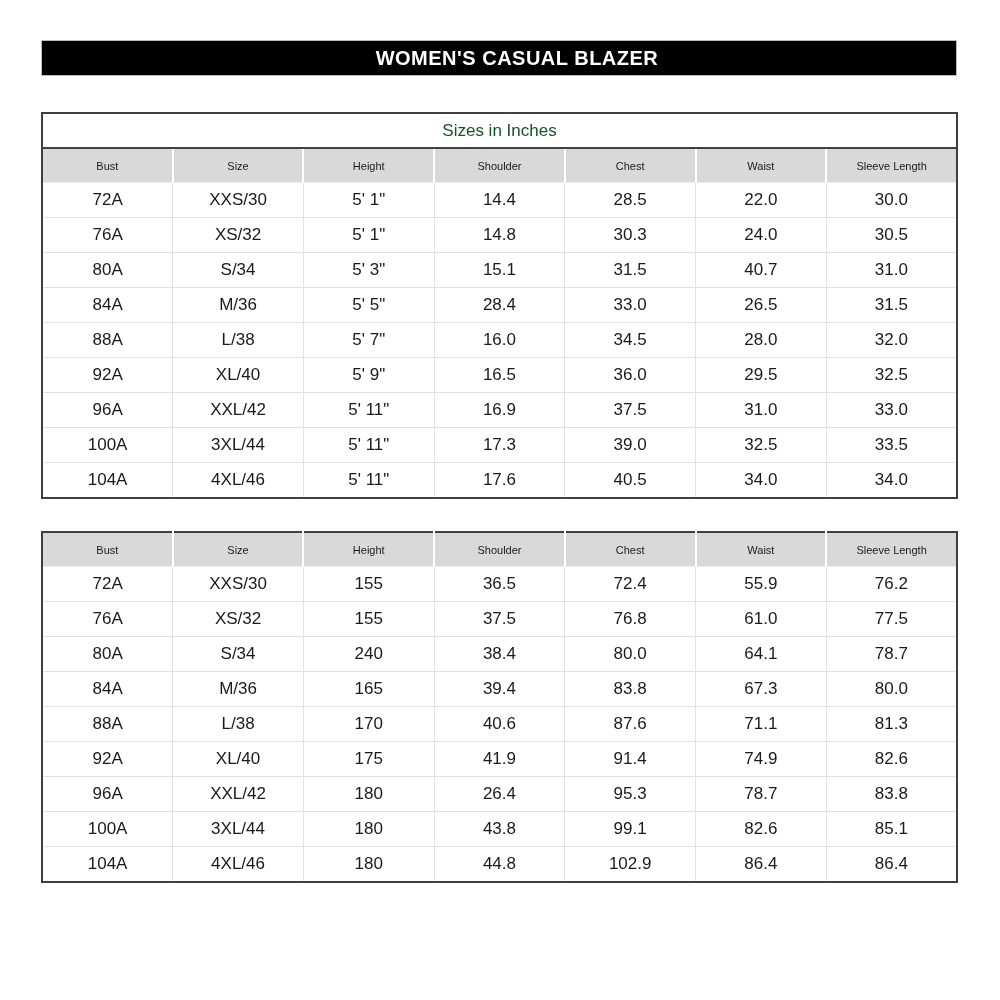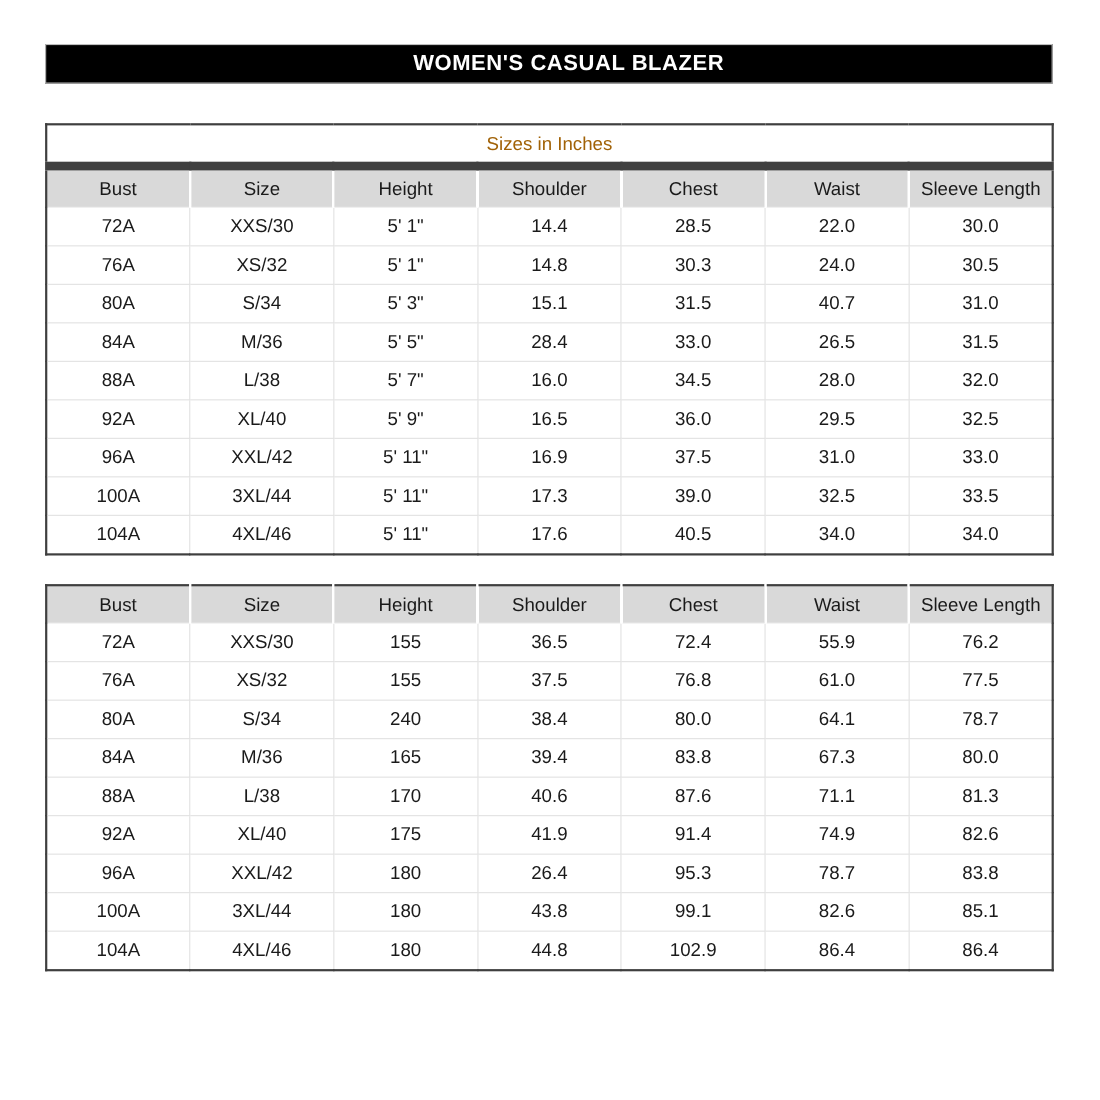--- a/index.html
+++ b/index.html
@@ -42,33 +42,33 @@
     border: 2px solid #3f3f3f;
     font-size: 17px;
   }
   #table-inches { top: 112px; }
   #table-cm     { top: 531px; }
   .title-row td {
     height: 31px;
     text-align: center;
     vertical-align: middle;
     background: #ffffff;
-    border-bottom: 8px solid #404040;
+    border-bottom: 2px solid #404040;
     font-size: 17px;
-    color: #a16207;
+    color: #14532d;
   }
   .header-row th {
     height: 31px;
     background: #d9d9d9;
     font-weight: normal;
     text-align: center;
     vertical-align: middle;
     border-left: 2px solid #ffffff;
     border-bottom: 1px solid #eeeeee;
-    font-size: 17px;
+    font-size: 11px;
     color: #1a1a1a;
     overflow: hidden;
     white-space: nowrap;
   }
   .header-row th:first-child { border-left: none; }
   tbody.data-body td {
     height: 32px;
     text-align: center;
     vertical-align: middle;
     background: #ffffff;

